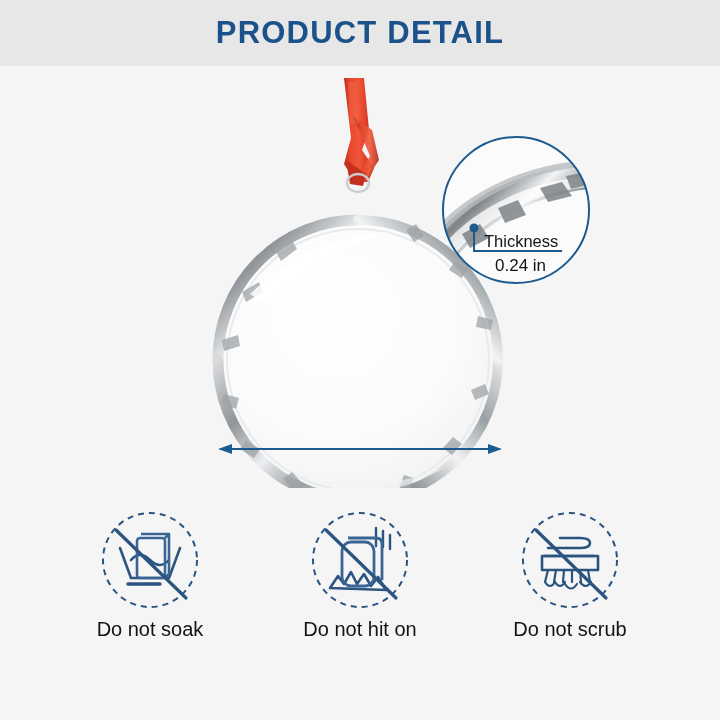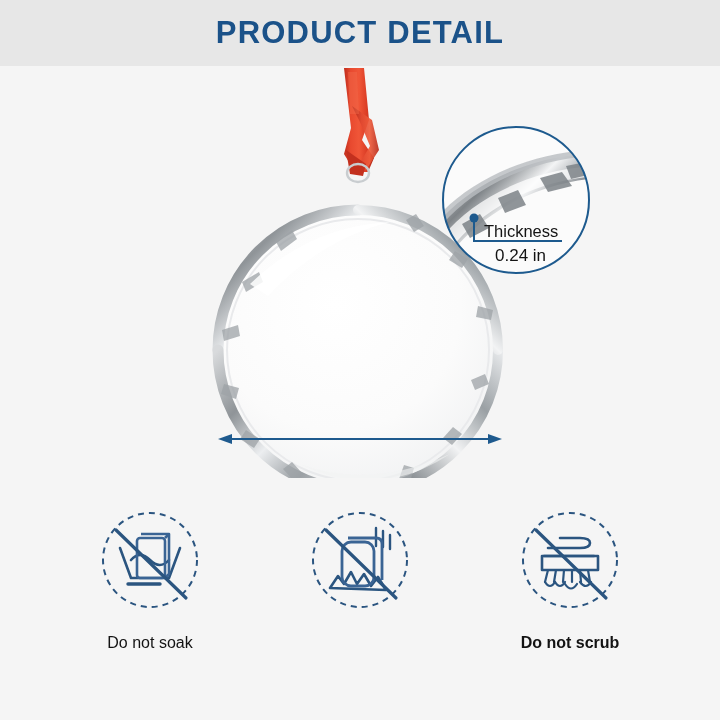--- a/index.html
+++ b/index.html
@@ -42,21 +42,21 @@
     font-weight: bold;
     letter-spacing: 1.2px;
     color: #1b5289;
     white-space: nowrap;
   }
 
   
   .stage {
     position: absolute;
     left: 0;
-    top: 54px;
+    top: 64px;
     width: 720px;
     height: 424px;
   }
   .stage-svg {
     position: absolute;
     left: 0;
     top: 0;
   }
 
   
@@ -80,37 +80,37 @@
     height: 190px;
   }
   .care-item {
     position: absolute;
     top: 0;
     width: 220px;
     height: 190px;
   }
   .care-item.i0 { left: 40px; }
   .care-item.i1 { left: 250px; }
-  .care-item.i2 { left: 460px; font-weight: bold; }
+  .care-item.i2 { left: 460px; }
 
   .care-icon-wrap {
     position: absolute;
     left: 50%;
     top: 4px;
     width: 112px;
     height: 112px;
     margin-left: -56px;
   }
   .care-caption {
     position: absolute;
     left: 0;
-    top: 132px;
+    top: 118px;
     width: 220px;
     text-align: center;
-    font-size: 16px;
+    font-size: 20px;
     line-height: 22px;
     color: #131313;
   }
 </style>
 </head>
 <body>
 
 <div id="page">
 
   <div class="header-band"></div>
@@ -287,20 +287,21 @@
 
           <g fill="none" stroke="#3a6494" stroke-width="2.8" stroke-linejoin="round">
             <rect x="38" y="38" width="32" height="44" rx="9"></rect>
             <path d="M44,34 L72,34 q6,0 6,6 L78,76"></path>
           </g>
 
           <line x1="22" y1="26" x2="92" y2="94" stroke="#2b5580" stroke-width="3.2" stroke-linecap="round"></line>
         </svg>
       </div>
       <div class="care-caption">
+        <div>Do not hit on</div>
       </div>
     </div>
 
     <div class="care-item i2">
       <div class="care-icon-wrap">
         <svg width="112" height="112" viewBox="0 0 112 112">
           <circle cx="56" cy="56" r="47" fill="none" stroke="#2b5580" stroke-width="2" stroke-dasharray="6 5"></circle>
 
           <g fill="none" stroke="#2b5580" stroke-width="2.6" stroke-linejoin="round" stroke-linecap="round">
             <path d="M34,44 L66,44 q10,0 10,-5 t-10,-5 L46,34"></path>

